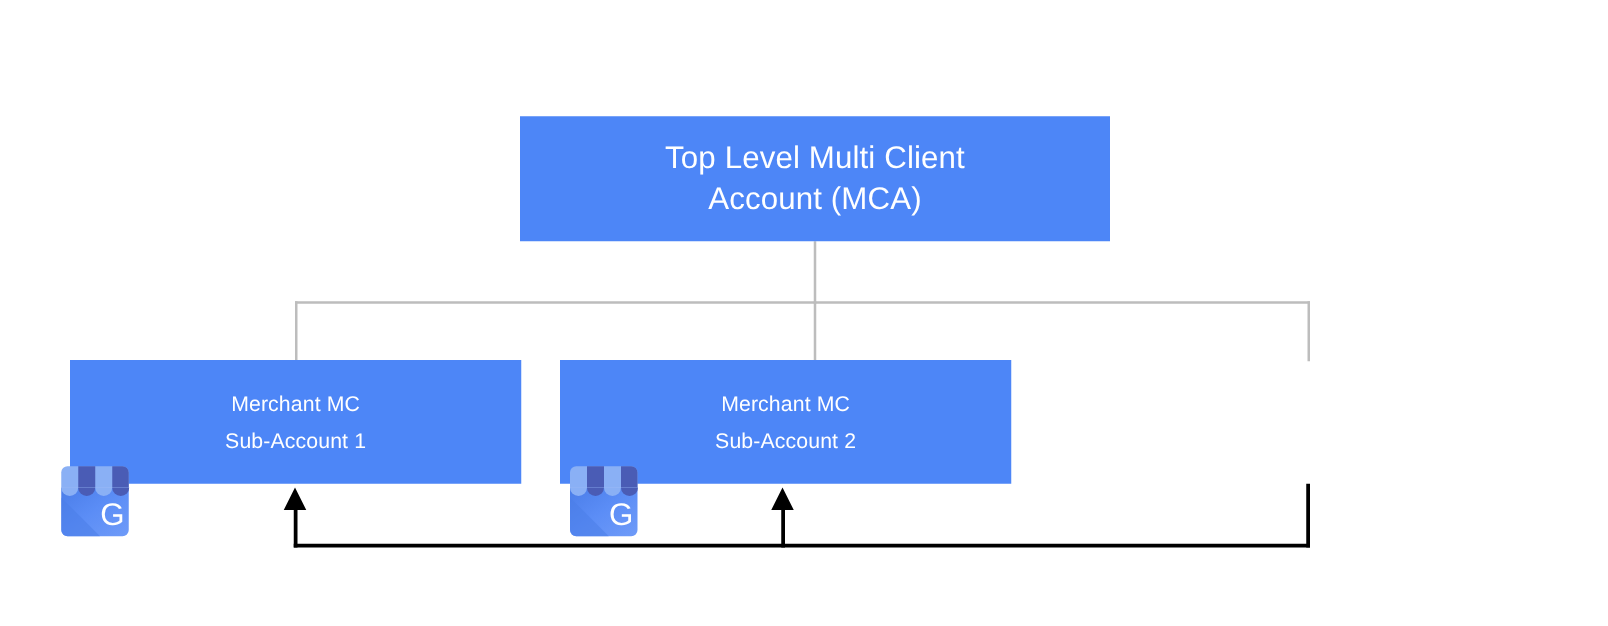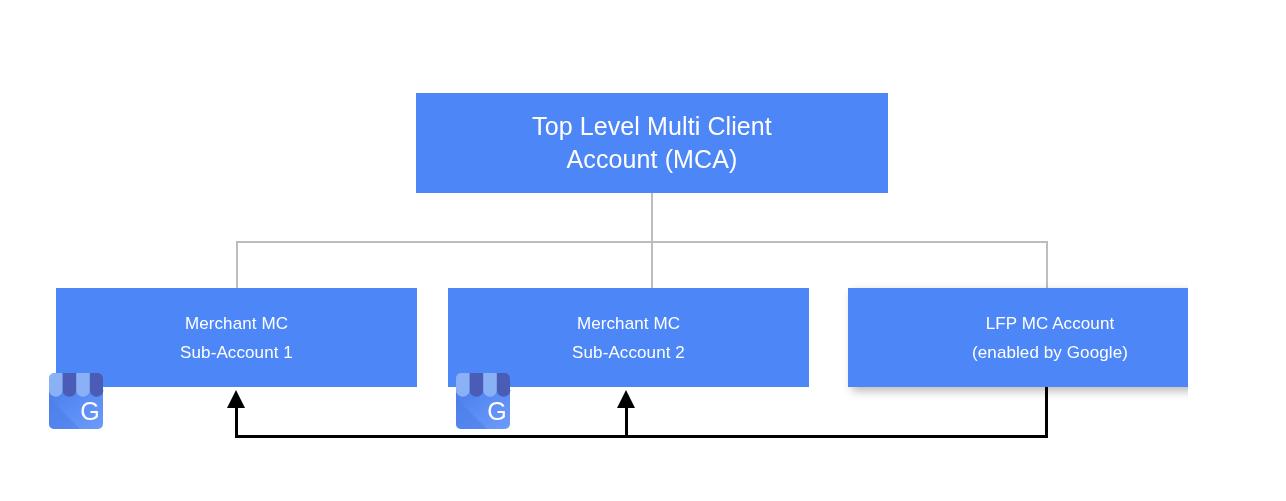--- a/index.html
+++ b/index.html
@@ -119,24 +119,20 @@
   <div class="node" id="node-sub1" style="background:#4d86f7;">
     <span class="label">Merchant MC
 Sub-Account 1</span>
   </div>
 
   <div class="node" id="node-sub2" style="background:#4d86f7;">
     <span class="label">Merchant MC
 Sub-Account 2</span>
   </div>
 
-  <div class="node" id="node-lfp" style="background:#4d86f7;">
-    <span class="label">LFP MC Account
-(enabled by Google)</span>
-  </div>
 
   <div class="gbp-icon" id="gbp-icon-1">
     <svg viewBox="0 0 72 72" width="72" height="72" aria-hidden="true">
       <defs>
         <linearGradient id="bodyShade1" x1="0" y1="0" x2="1" y2="1">
           <stop offset="0%" stop-color="#4a7de8"></stop>
           <stop offset="48%" stop-color="#5b8df6"></stop>
           <stop offset="100%" stop-color="#6f9bf8"></stop>
         </linearGradient>
       </defs>

